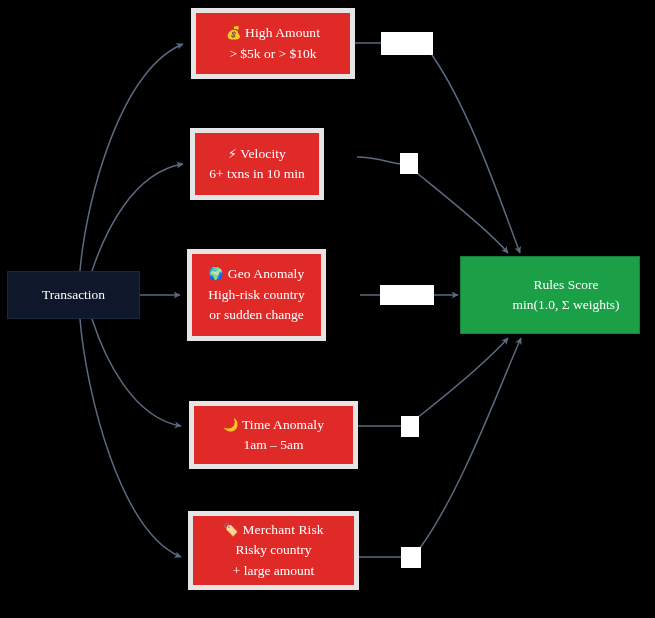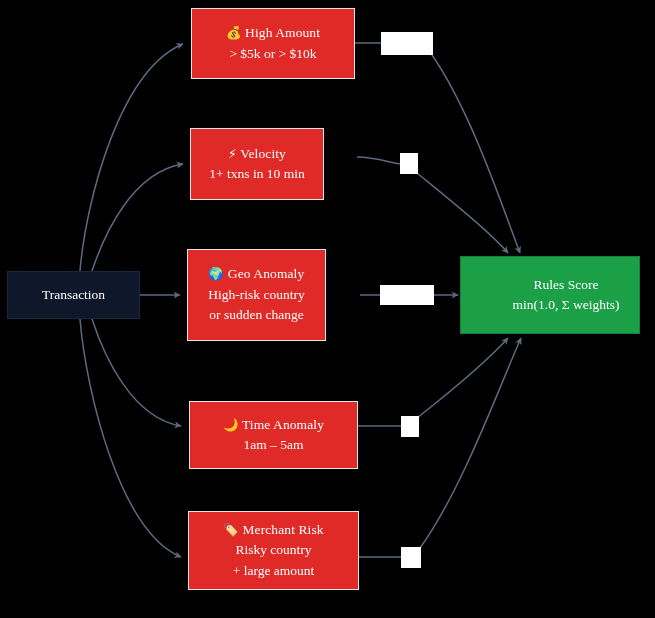--- a/index.html
+++ b/index.html
@@ -41,21 +41,21 @@
   }
   .node .line.head {
     letter-spacing: 0.1px;
   }
   .node-start {
     background: #0f172a;
     border: 1px solid #16293f;
   }
   .node-rule {
     background: #e02a28;
-    border: 1px solid #e5e5e5;
+    border: 5px solid #e5e5e5;
   }
   .node-out {
     background: #1ba048;
     border: 1px solid #14803a;
     padding-left: 32px;
   }
   .edge-label {
     position: absolute;
     box-sizing: border-box;
     background: #ffffff;
@@ -111,21 +111,21 @@
     <span class="line">Transaction</span>
   </div>
 
   <div class="node node-rule" style="left:191px; top:8px; width:164px; height:71px;">
     <span class="line head"><span class="emoji">💰</span> <span>High Amount</span></span>
     <span class="line">&gt; $5k or &gt; $10k</span>
   </div>
 
   <div class="node node-rule" style="left:190px; top:128px; width:134px; height:72px;text-align:right;">
     <span class="line head"><span class="emoji">⚡</span> <span>Velocity</span></span>
-    <span class="line">1+ txns in 10 min</span>
+    <span class="line">6+ txns in 10 min</span>
   </div>
 
   <div class="node node-rule" style="left:187px; top:249px; width:139px; height:92px;">
     <span class="line head"><span class="emoji">🌍</span> <span>Geo Anomaly</span></span>
     <span class="line">High-risk country</span>
     <span class="line">or sudden change</span>
   </div>
 
   <div class="node node-rule" style="left:189px; top:392px; width:169px; height:68px;margin-top:9px;">
     <span class="line head"><span class="emoji">🌙</span> <span>Time Anomaly</span></span>

